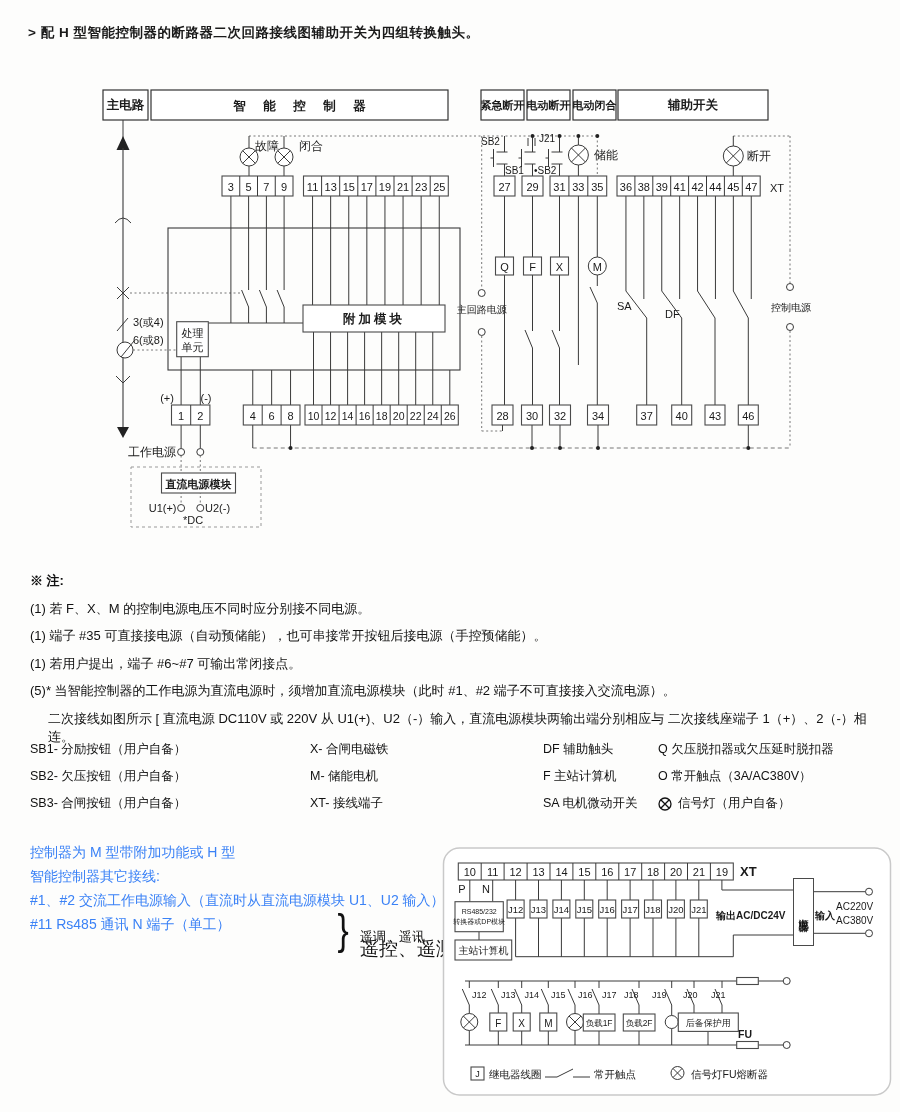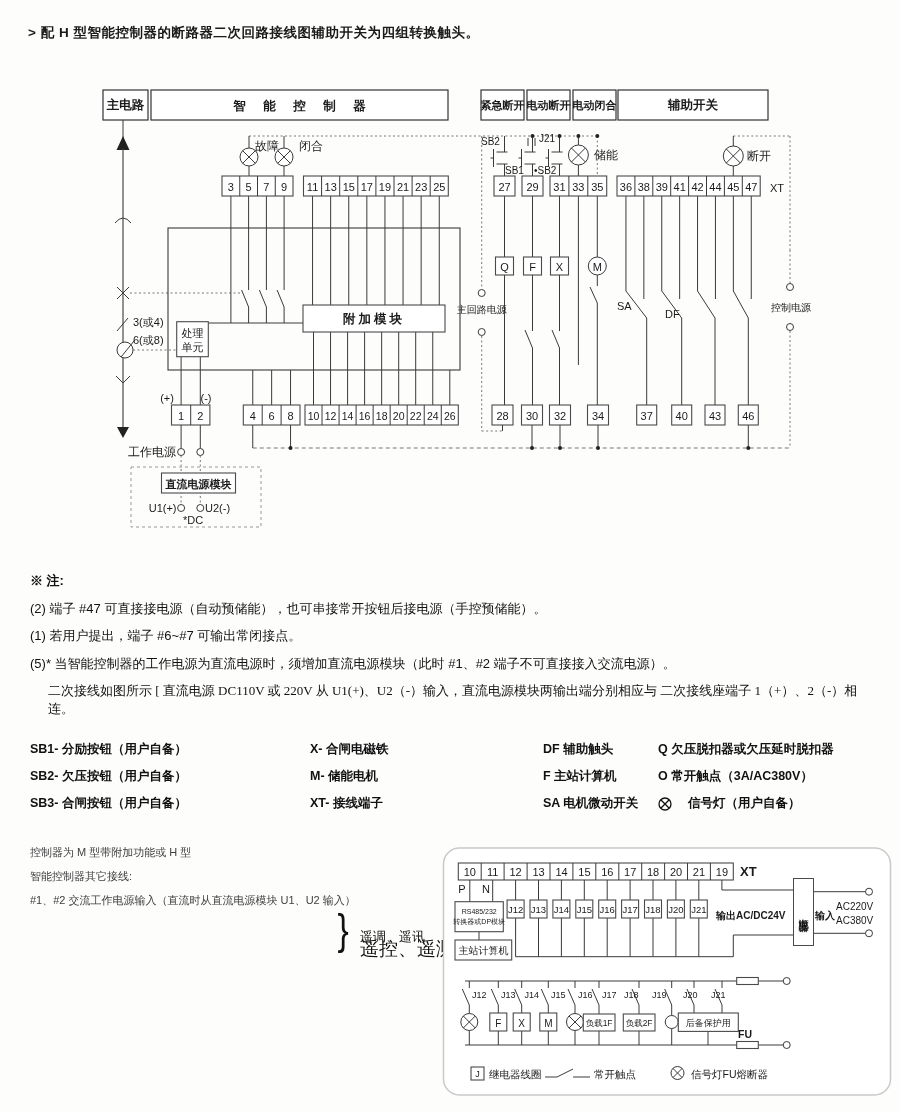--- a/index.html
+++ b/index.html
@@ -16,25 +16,25 @@
   .wire{stroke:#3a3a3a;stroke-width:1;fill:none}
   .wire2{stroke:#3a3a3a;stroke-width:1.1;fill:none}
   .dot-line{stroke:#777;stroke-width:1;fill:none;stroke-dasharray:2,2.5}
   .dash-line{stroke:#777;stroke-width:1;fill:none;stroke-dasharray:4,3}
   .tbox{fill:#fff;stroke:#4a4a4a;stroke-width:1.1}
   .hbox{fill:#fff;stroke:#333;stroke-width:1.2}
   .jdot{fill:#222;stroke:none}
   .oc{fill:#fff;stroke:#3a3a3a;stroke-width:1}
   .notes{position:absolute;left:30px;top:572px;width:850px;color:#111;font-size:13px;}
   .notes div{margin-bottom:9.5px;}
-  .notes .indent{padding-left:18px;font-family:Liberation Serif, serif;}
-  .legend{position:absolute;left:30px;top:741px;display:grid;grid-template-columns:280px 233px 115px auto;row-gap:10px;font-size:12.5px;color:#111;font-weight:bold;}
+  .notes .indent{padding-left:18px;}
+  .legend{position:absolute;left:30px;top:741px;display:grid;grid-template-columns:280px 233px 115px auto;row-gap:10px;font-size:12.5px;color:#111;}
   .legend .cell{white-space:nowrap;}
-  .lampcell{display:flex;align-items:center;gap:16px;}
-  .other{position:absolute;left:30px;top:840px;font-size:11px;color:#404040;line-height:24px;}
+  .lampcell{display:flex;align-items:center;gap:6px;}
+  .other{position:absolute;left:30px;top:840px;font-size:14px;color:#3b82f6;line-height:24px;}
   .brace{position:absolute;left:336px;top:906px;font-size:42px;font-weight:300;color:#111;transform:scaleX(.8);}
   .o-r1{position:absolute;left:360px;top:928px;font-size:13px;color:#111;}
   .o-r2{position:absolute;left:360px;top:936px;font-size:19px;color:#111;}
   .transformer{position:absolute;left:793px;top:878px;width:19px;height:66px;border:1.1px solid #4a4a4a;background:#fff;
     writing-mode:vertical-rl;text-orientation:upright;font-size:10.5px;color:#111;text-align:center;letter-spacing:1px;line-height:19px;}
 </style>
 </head>
 <body>
 
 <div class="page">
@@ -309,21 +309,22 @@
     </g>
     <circle class="oc" cx="181.1" cy="508" r="3.5"></circle>
     <circle class="oc" cx="200.3" cy="508" r="3.5"></circle>
     <text class="te f11" x="176.5" y="512">U1(+)</text>
     <text class="f11" x="205" y="512">U2(-)</text>
     <text class="tc f11" x="193" y="524">*DC</text>
   </svg>
 
   <div class="notes">
     <div style="font-weight:700">※ 注:</div>
-    <div>(2) 端子 #47 可直接接电源（自动预储能），也可串接常开按钮后接电源（手控预储能）。</div>
+    <div>(1) 若 F、X、M 的控制电源电压不同时应分别接不同电源。</div>
+    <div>(1) 端子 #35 可直接接电源（自动预储能），也可串接常开按钮后接电源（手控预储能）。</div>
     <div>(1) 若用户提出，端子 #6~#7 可输出常闭接点。</div>
     <div>(5)* 当智能控制器的工作电源为直流电源时，须增加直流电源模块（此时 #1、#2 端子不可直接接入交流电源）。</div>
     <div class="indent">二次接线如图所示 [ 直流电源 DC110V 或 220V 从 U1(+)、U2（-）输入，直流电源模块两输出端分别相应与 二次接线座端子 1（+）、2（-）相连。</div>
   </div>
 
   <div class="legend">
     <div class="cell">SB1- 分励按钮（用户自备）</div>
     <div class="cell">X- 合闸电磁铁</div>
     <div class="cell">DF 辅助触头</div>
     <div class="cell">Q 欠压脱扣器或欠压延时脱扣器</div>
@@ -340,20 +341,21 @@
         <path d="M3 3 L11 11 M11 3 L3 11" stroke="#111" stroke-width="1.3"></path>
       </svg>
       <span>信号灯（用户自备）</span>
     </div>
   </div>
 
   <div class="other">
     <div>控制器为 M 型带附加功能或 H 型</div>
     <div>智能控制器其它接线:</div>
     <div>#1、#2 交流工作电源输入（直流时从直流电源模块 U1、U2 输入）</div>
+    <div>#11 Rs485 通讯 N 端子（单工）</div>
   </div>
   <div class="brace">}</div>
   <div class="o-r1">遥调、遥讯</div>
   <div class="o-r2">遥控、遥测等</div>
 
   <svg style="top:845px" width="900" height="267" viewBox="0 845 900 267">
     <rect x="443.5" y="848" width="447" height="247" rx="16" fill="#fff" stroke="#c9c9c9" stroke-width="1.5"></rect>
 
     <g>
       <rect class="tbox" x="458.3" y="863" width="275" height="17"></rect>

